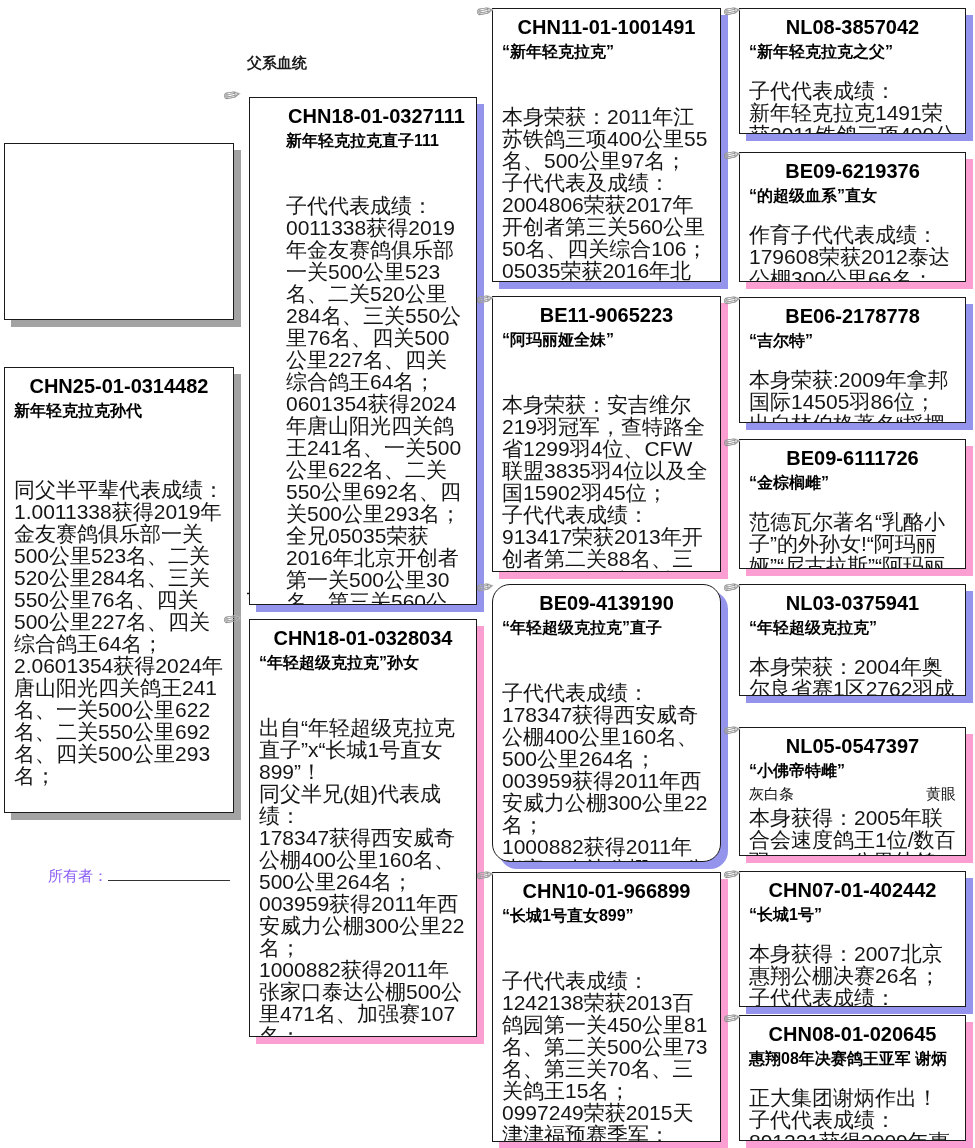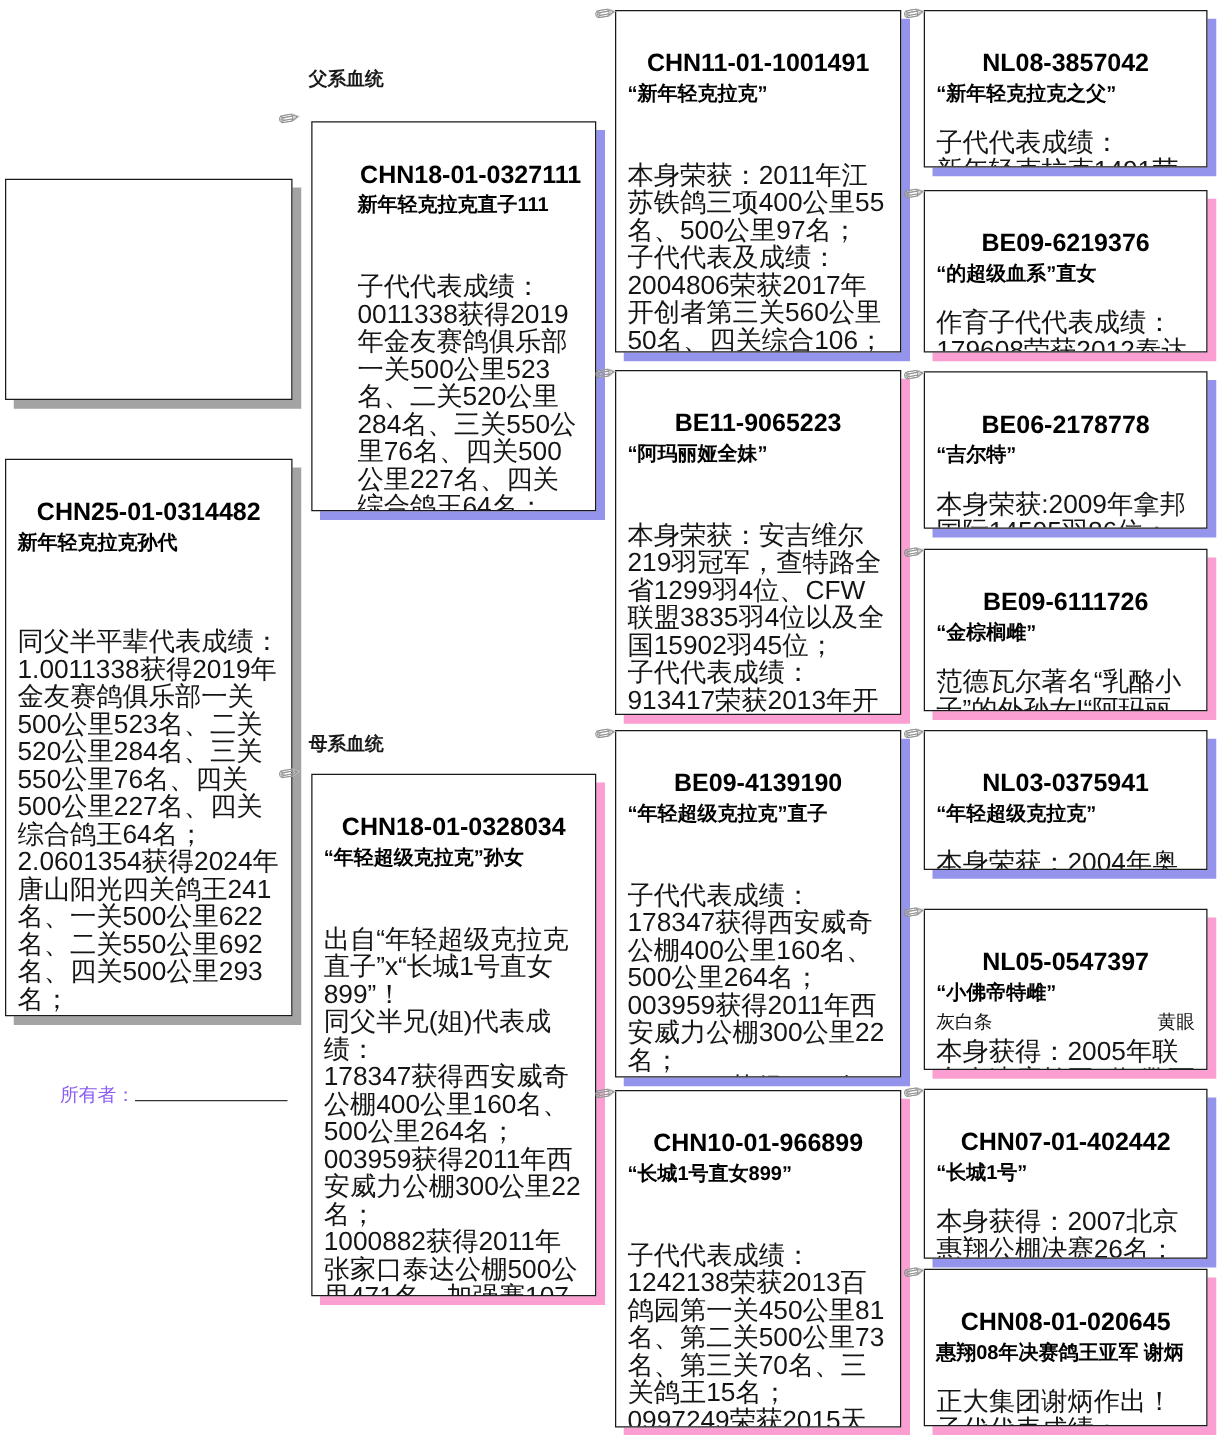--- a/index.html
+++ b/index.html
@@ -7,21 +7,21 @@
     position:relative;width:975px;height:1148px;background:#ffffff;overflow:hidden;
     font-family:"Liberation Sans","DejaVu Sans",sans-serif;color:#111;
   }
   .box{
     position:absolute;background:#ffffff;border:1px solid #1a1a1a;
     padding:6px 9px 8px 9px;box-sizing:border-box;overflow:hidden;
   }
   .blue{box-shadow:7px 7px 0 var(--paternal-shadow);}
   .pink{box-shadow:7px 7px 0 var(--maternal-shadow);}
   .gray{box-shadow:7px 7px 0 var(--neutral-shadow);}
-  .ring{font-weight:bold;font-size:20px;line-height:25px;text-align:center;white-space:nowrap;color:#000;margin-top:24px;}
+  .ring{font-weight:bold;font-size:20px;line-height:25px;text-align:center;white-space:nowrap;color:#000;}
   .bname{font-weight:bold;font-size:16px;line-height:21px;text-align:left;margin-top:1px;color:#000;}
   .body{font-size:21px;line-height:22px;white-space:pre-line;color:#151515;}
   .gap-xl{margin-top:58px;}
   .gap-lg{margin-top:44px;}
   .gap-sm{margin-top:18px;}
   .gap-0{margin-top:2px;}
   .color-line{display:flex;justify-content:space-between;font-size:15px;line-height:22px;margin-top:2px;color:#151515;}
   .blood-label{position:absolute;font-weight:bold;font-size:15px;color:#1a1a1a;}
   .owner{position:absolute;font-size:15px;color:#8b5cf6;}
   .owner-line{display:inline-block;width:122px;border-bottom:1px solid #333;height:14px;}
@@ -46,21 +46,21 @@
     <div class="bname">新年轻克拉克孙代</div>
     <div class="body gap-xl">同父半平辈代表成绩：
 1.0011338获得2019年金友赛鸽俱乐部一关500公里523名、二关520公里284名、三关550公里76名、四关500公里227名、四关综合鸽王64名；
 2.0601354获得2024年唐山阳光四关鸽王241名、一关500公里622名、二关550公里692名、四关500公里293名；</div>
   </div>
 
   <div class="owner" style="left:48px;top:866px;">
     <span>所有者：</span><span class="owner-line"></span>
   </div>
 
-  <div class="box blue" style="left:249px;top:97px;width:228px;height:312px;padding-left:36px;">
+  <div class="box blue" style="left:249px;top:97px;width:228px;height:508px;padding-left:36px;">
     <div class="ring">CHN18-01-0327111</div>
     <div class="bname">新年轻克拉克直子111</div>
     <div class="body gap-lg">子代代表成绩：
 0011338获得2019年金友赛鸽俱乐部一关500公里523名、二关520公里284名、三关550公里76名、四关500公里227名、四关综合鸽王64名；
 0601354获得2024年唐山阳光四关鸽王241名、一关500公里622名、二关550公里692名、四关500公里293名；
 全兄05035荣获2016年北京开创者第一关500公里30名、第三关560公里157名、四关鸽王45名；
 同父半兄(姐)代表成绩：
 913331荣获2013年开创者第二</div>
   </div>
 
@@ -86,21 +86,21 @@
   </div>
 
   <div class="box pink" style="left:492px;top:296px;width:229px;height:276px;">
     <div class="ring">BE11-9065223</div>
     <div class="bname">“阿玛丽娅全妹”</div>
     <div class="body gap-lg">本身荣获：安吉维尔219羽冠军，查特路全省1299羽4位、CFW联盟3835羽4位以及全国15902羽45位；
 子代代表成绩：
 913417荣获2013年开创者第二关88名、三关鸽王99名(并作出1065231荣获2017辽宁忠盛第一关63名、第二关63名；</div>
   </div>
 
-  <div class="box blue" style="left:492px;top:584px;width:229px;height:278px;">
+  <div class="box blue" style="left:492px;top:584px;width:229px;height:278px;border-radius:18px;">
     <div class="ring">BE09-4139190</div>
     <div class="bname">“年轻超级克拉克”直子</div>
     <div class="body gap-lg">子代代表成绩：
 178347获得西安威奇公棚400公里160名、500公里264名；
 003959获得2011年西安威力公棚300公里22名；
 1000882获得2011年张家口泰达公棚500公里471名、加强赛107名；
 563650获得2013千羽千翔500</div>
   </div>
 
   <div class="box pink" style="left:492px;top:872px;width:229px;height:270px;">

